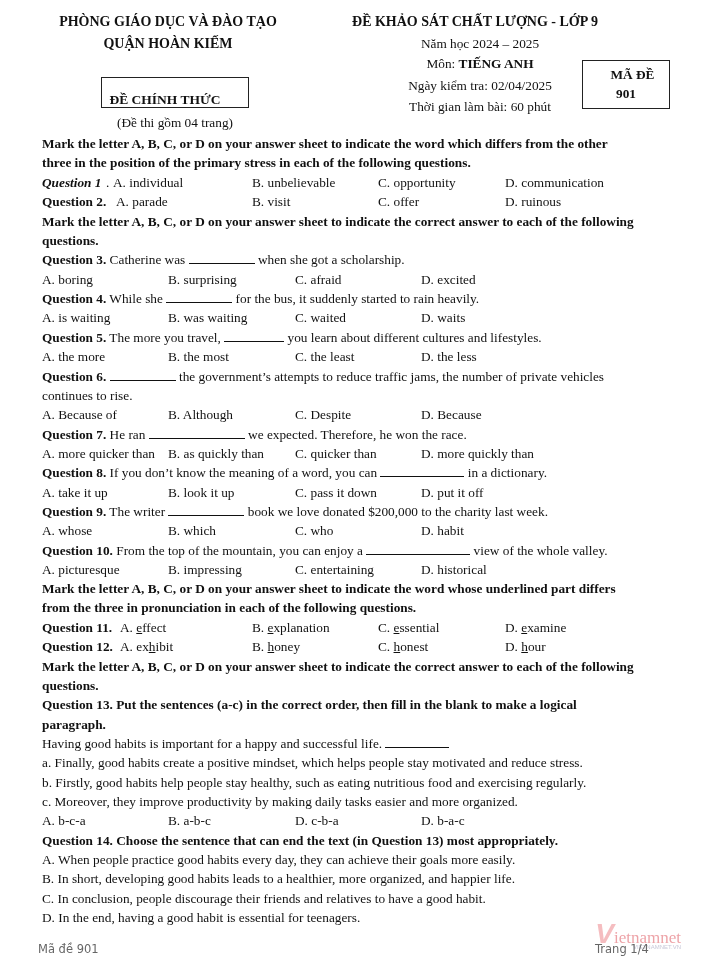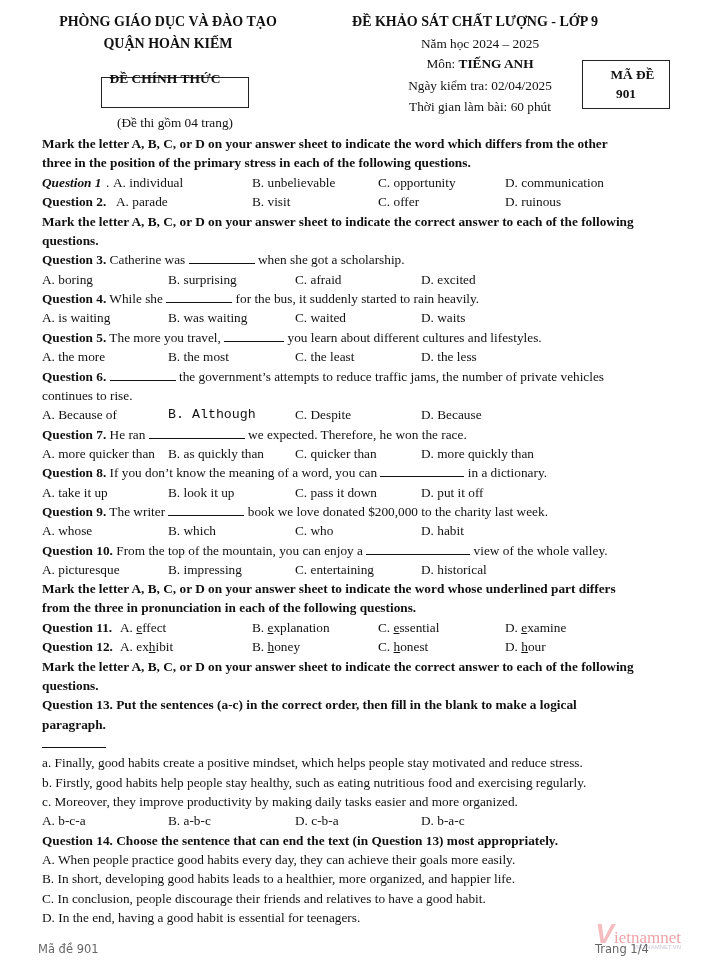--- a/index.html
+++ b/index.html
@@ -15,21 +15,21 @@
   u { text-decoration:underline; }
   .footer { font-family:"DejaVu Sans", sans-serif; color:#666; font-size:11.5px; }
   .wm { position:absolute; right:22px; top:918px; font-family:"Liberation Sans", sans-serif; }
 </style>
 </head>
 <body>
 
 <div class="abs b center" style="left:52px;top:14px;width:232px;font-size:14px;">PHÒNG GIÁO DỤC VÀ ĐÀO TẠO</div>
 <div class="abs b center" style="left:52px;top:36px;width:232px;font-size:14px;">QUẬN HOÀN KIẾM</div>
 <div class="box" style="left:101px;top:77px;width:146px;height:29px;"></div>
-<div class="abs b center" style="left:101px;top:71px;width:128px;font-size:13.5px;">ĐỀ CHÍNH THỨC</div>
+<div class="abs b center" style="left:101px;top:92px;width:128px;font-size:13.5px;">ĐỀ CHÍNH THỨC</div>
 <div class="abs center" style="left:95px;top:115px;width:160px;">(Đề thi gồm 04 trang)</div>
 
 <div class="abs b center" style="left:350px;top:14px;width:250px;font-size:14px;">ĐỀ KHẢO SÁT CHẤT LƯỢNG - LỚP 9</div>
 <div class="abs center" style="left:380px;top:36px;width:200px;">Năm học 2024 – 2025</div>
 <div class="abs center" style="left:380px;top:56px;width:200px;">
   <span>Môn: </span><span class="b">TIẾNG ANH</span>
 </div>
 <div class="abs center" style="left:380px;top:78px;width:200px;">Ngày kiểm tra: 02/04/2025</div>
 <div class="abs center" style="left:380px;top:99px;width:200px;">Thời gian làm bài: 60 phút</div>
 
@@ -82,21 +82,21 @@
 <div class="col" style="left:42px;top:347px;line-height:19px;">A. the more</div>
 <div class="col" style="left:168px;top:347px;line-height:19px;">B. the most</div>
 <div class="col" style="left:295px;top:347px;line-height:19px;">C. the least</div>
 <div class="col" style="left:421px;top:347px;line-height:19px;">D. the less</div>
 
 <div class="line" style="top:367px;">
   <span class="b">Question 6.</span> <span class="blank" style="width:66px;"></span><span> the government’s attempts to reduce traffic jams, the number of private vehicles</span>
 </div>
 <div class="line" style="top:386px;">continues to rise.</div>
 <div class="col" style="left:42px;top:405px;line-height:19px;">A. Because of</div>
-<div class="col" style="left:168px;top:405px;line-height:19px;font-family:Liberation Mono, monospace;">B. Although</div>
+<div class="col" style="left:168px;top:405px;line-height:19px;">B. Although</div>
 <div class="col" style="left:295px;top:405px;line-height:19px;">C. Despite</div>
 <div class="col" style="left:421px;top:405px;line-height:19px;">D. Because</div>
 
 <div class="line" style="top:425px;">
   <span class="b">Question 7.</span><span> He ran </span><span class="blank" style="width:96px;"></span><span> we expected. Therefore, he won the race.</span>
 </div>
 <div class="col" style="left:42px;top:444px;line-height:19px;">A. more quicker than</div>
 <div class="col" style="left:168px;top:444px;line-height:19px;">B. as quickly than</div>
 <div class="col" style="left:295px;top:444px;line-height:19px;">C. quicker than</div>
 <div class="col" style="left:421px;top:444px;line-height:19px;">D. more quickly than</div>
@@ -143,21 +143,21 @@
 <div class="col" style="left:252px;top:637px;line-height:19px;"><span>B. </span><u>h</u><span>oney</span></div>
 <div class="col" style="left:378px;top:637px;line-height:19px;"><span>C. </span><u>h</u><span>onest</span></div>
 <div class="col" style="left:505px;top:637px;line-height:19px;"><span>D. </span><u>h</u><span>our</span></div>
 
 <div class="line b" style="top:657px;">Mark the letter A, B, C, or D on your answer sheet to indicate the correct answer to each of the following</div>
 <div class="line b" style="top:676px;">questions.</div>
 
 <div class="line b" style="top:695px;">Question 13. Put the sentences (a-c) in the correct order, then fill in the blank to make a logical</div>
 <div class="line b" style="top:715px;">paragraph.</div>
 <div class="line" style="top:734px;">
-  <span class="blank" style="width:64px;"></span>
+  <span>Having good habits is important for a happy and successful life. </span><span class="blank" style="width:64px;"></span>
 </div>
 <div class="line" style="top:753px;">a. Finally, good habits create a positive mindset, which helps people stay motivated and reduce stress.</div>
 <div class="line" style="top:773px;">b. Firstly, good habits help people stay healthy, such as eating nutritious food and exercising regularly.</div>
 <div class="line" style="top:792px;">c. Moreover, they improve productivity by making daily tasks easier and more organized.</div>
 <div class="col" style="left:42px;top:811px;line-height:19px;">A. b-c-a</div>
 <div class="col" style="left:168px;top:811px;line-height:19px;">B. a-b-c</div>
 <div class="col" style="left:295px;top:811px;line-height:19px;">D. c-b-a</div>
 <div class="col" style="left:421px;top:811px;line-height:19px;">D. b-a-c</div>
 
 <div class="line b" style="top:831px;">Question 14. Choose the sentence that can end the text (in Question 13) most appropriately.</div>

